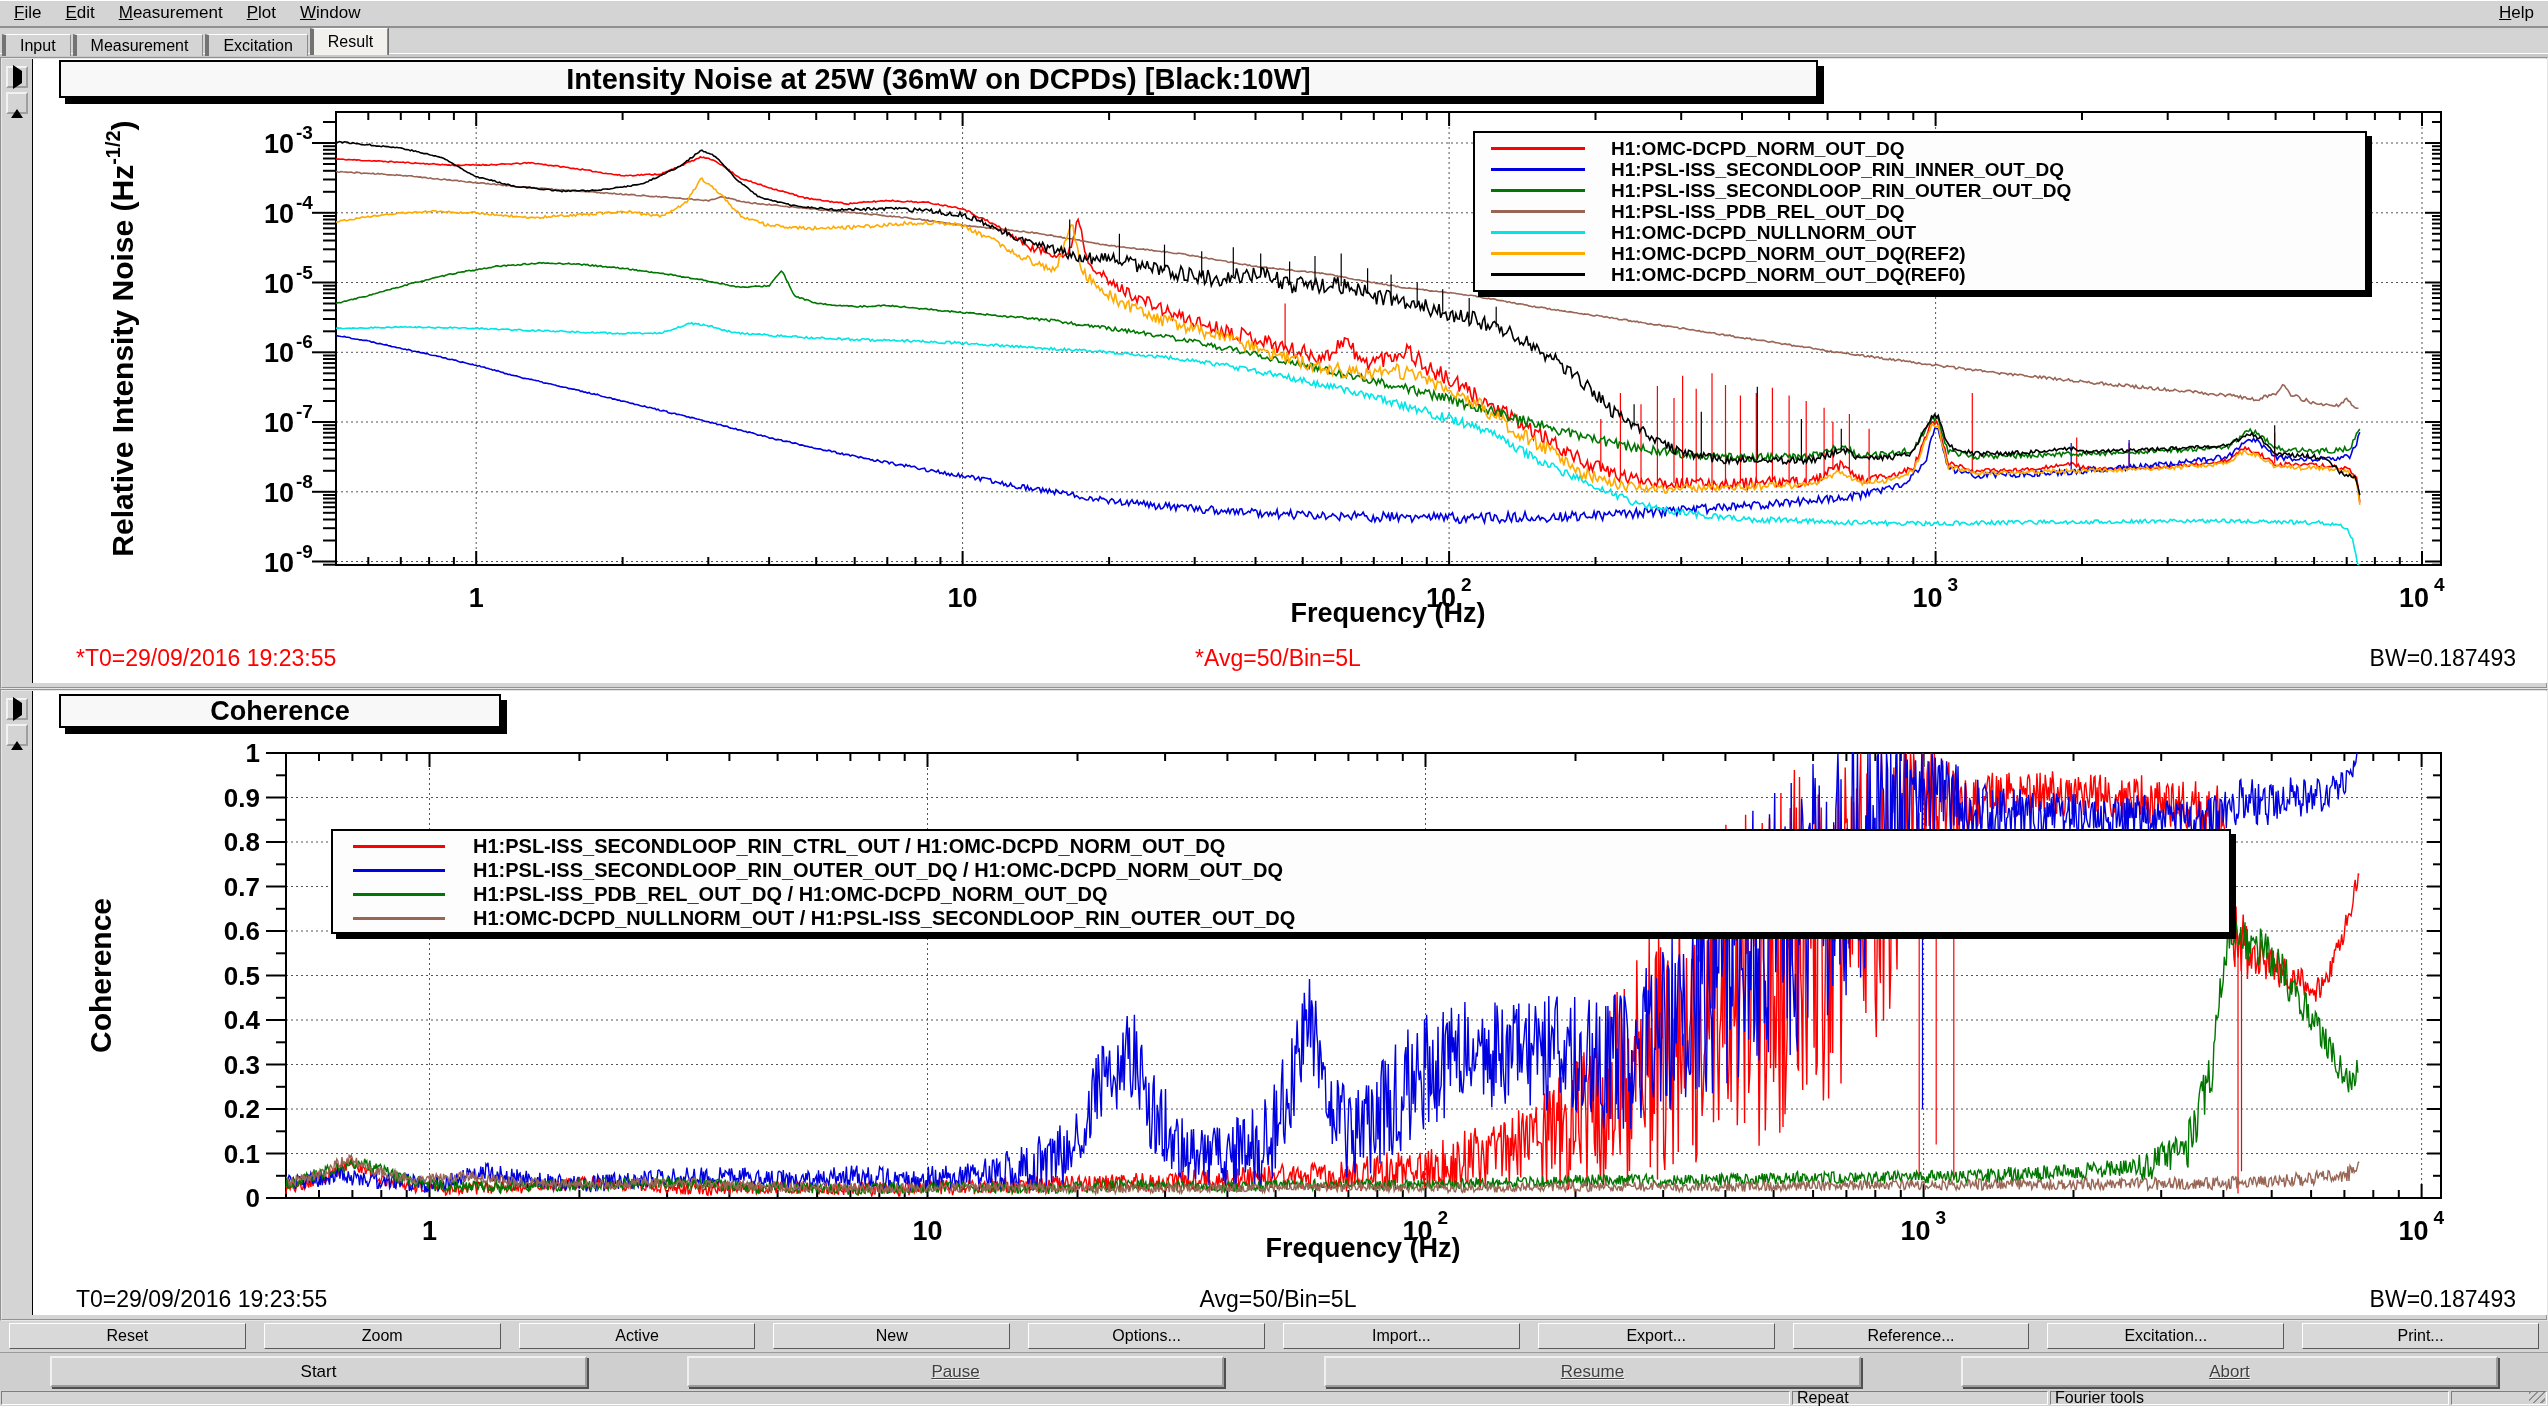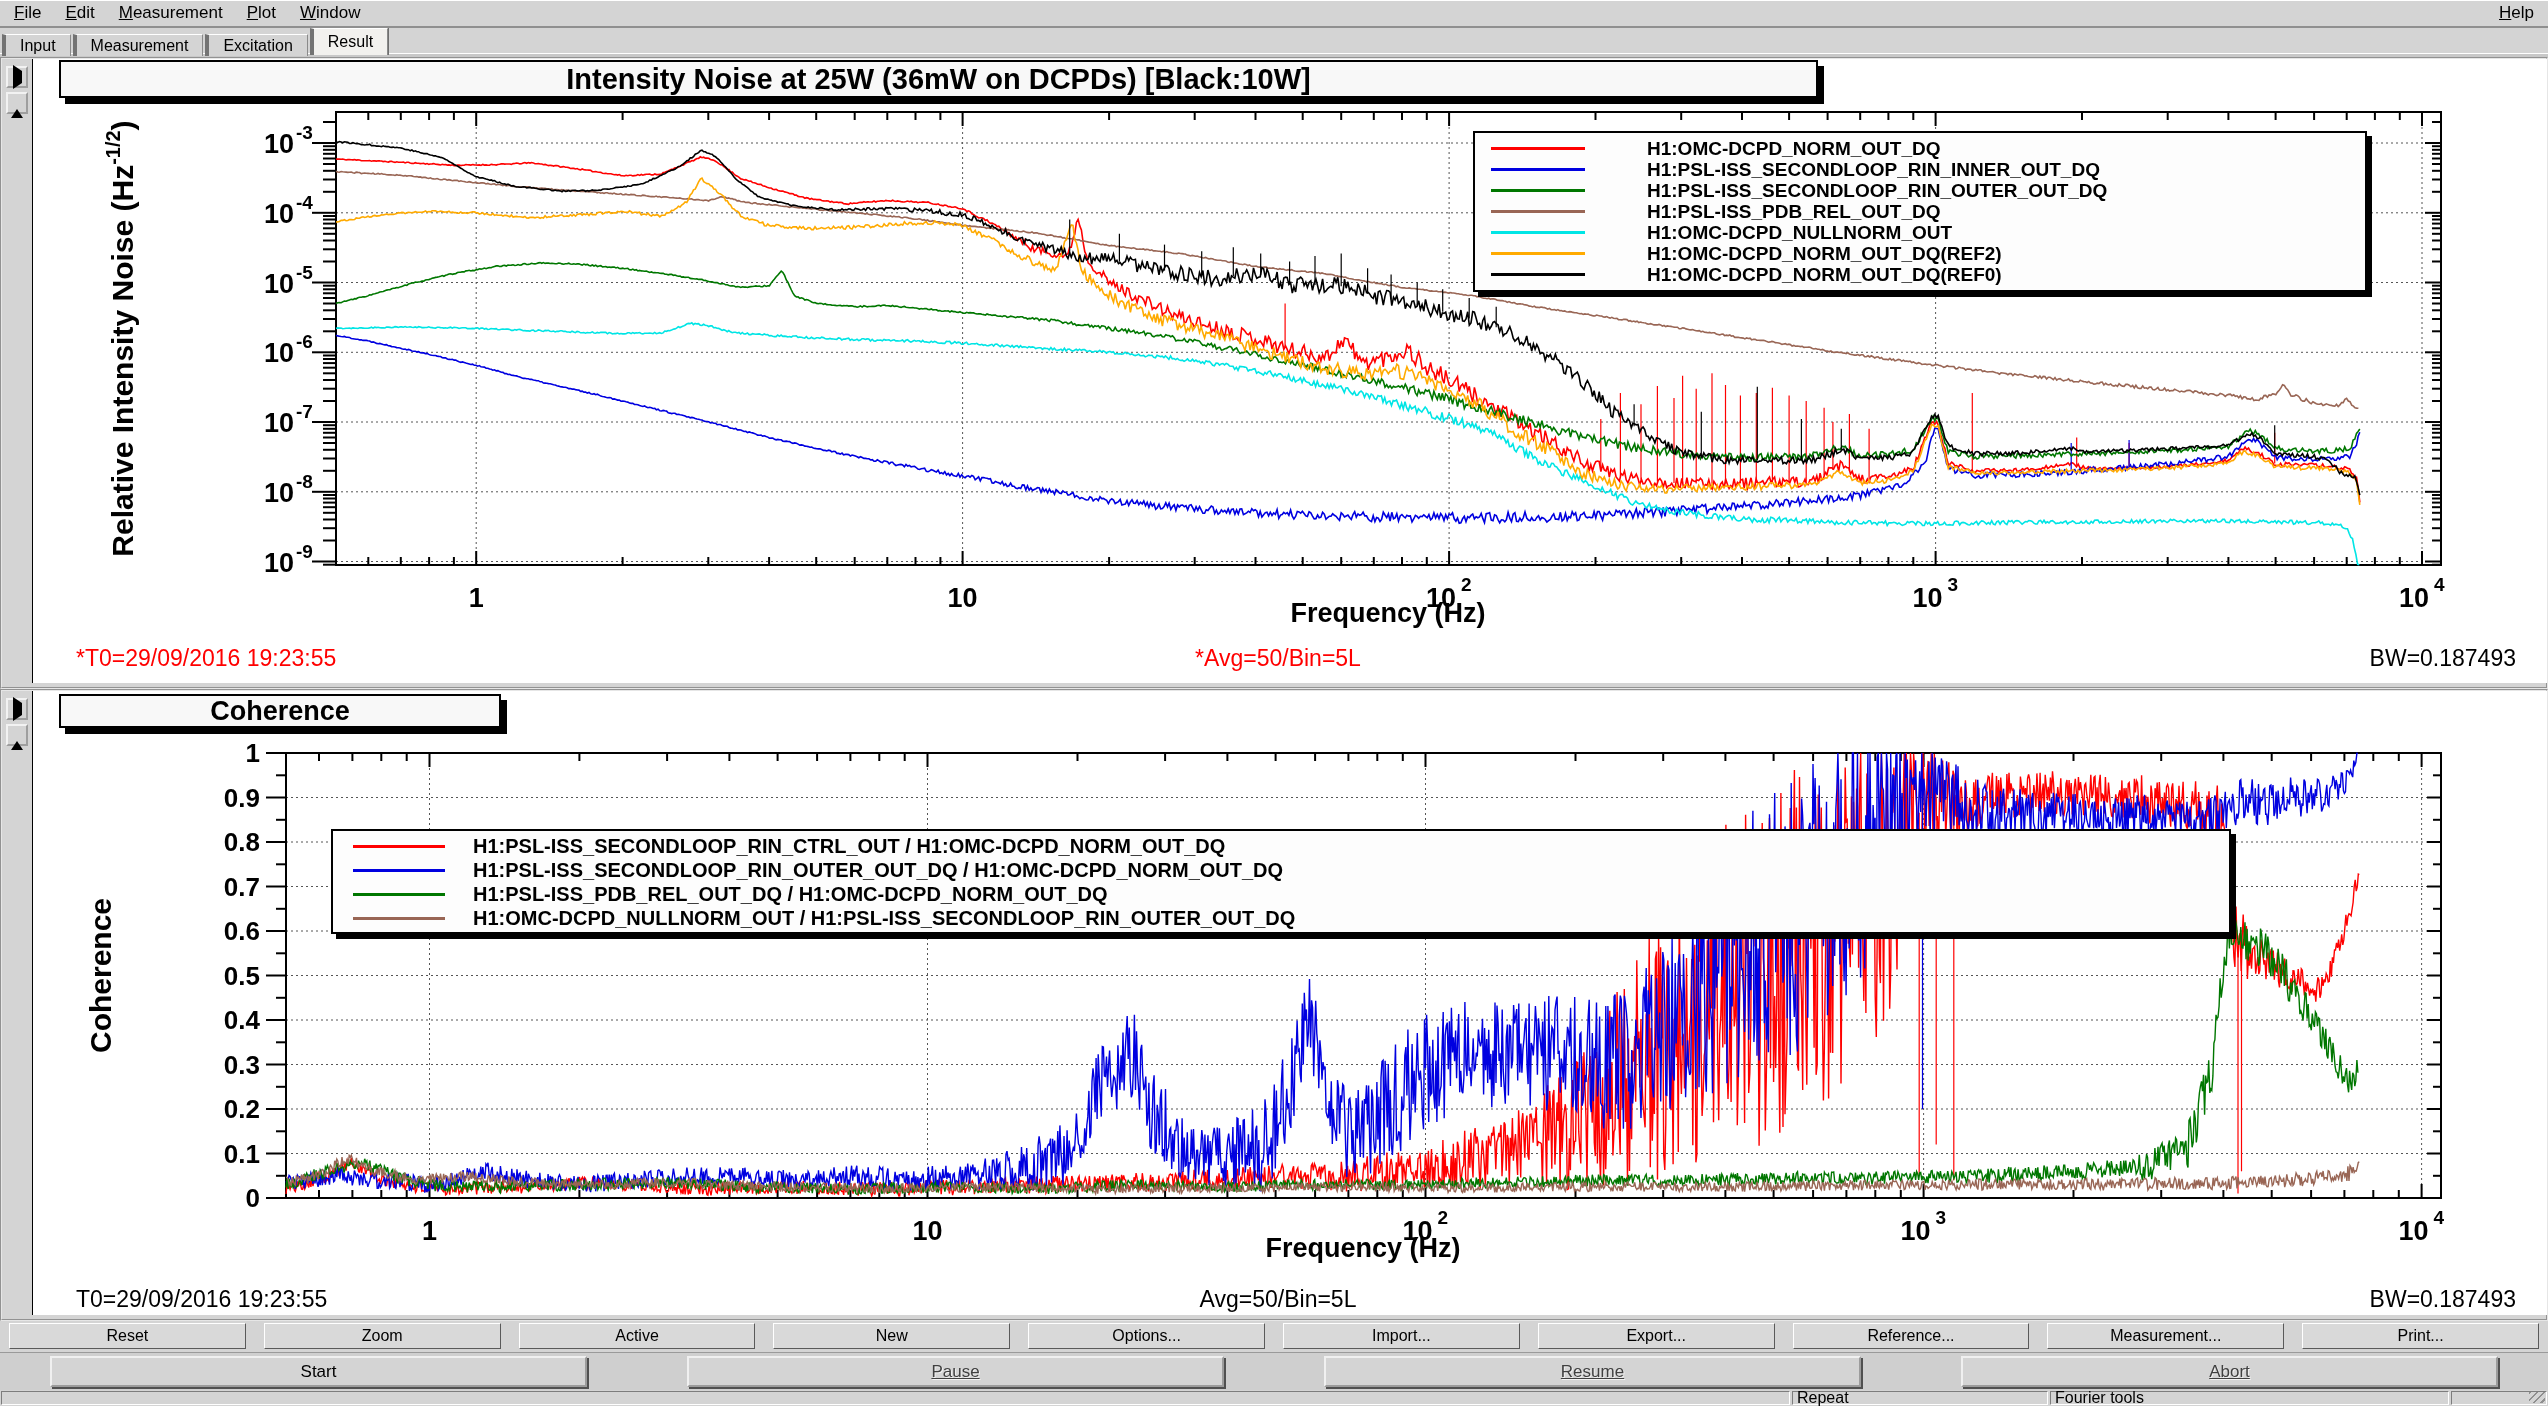--- a/index.html
+++ b/index.html
@@ -40,21 +40,21 @@
   .titlebox.t1{left:26px;top:1px;width:1755px;height:34px;font-size:29px;line-height:34px;}
   .titlebox.t2{left:26px;top:3px;width:438px;height:30px;font-size:27px;line-height:30px;}
   svg.plot{position:absolute;left:0;top:0;}
   svg text{font-family:"Liberation Sans","DejaVu Sans",sans-serif;font-weight:bold;fill:#000;}
   .grid{stroke:#555;stroke-width:1;stroke-dasharray:2 3;}
   .tk{stroke:#000;stroke-width:2;}
   .legend{position:absolute;background:#fdfdfd;border:2px solid #000;box-shadow:5px 5px 0 #000;z-index:6;}
   .legend.l1{left:1440px;top:72px;width:890px;height:152px;padding-top:5px;}
   .legend.l2{left:298px;top:138px;width:1896px;height:98px;padding-top:3px;}
   .lg-row{display:flex;align-items:center;}
-  .l1 .lg-row{height:21px;gap:36px;} .l2 .lg-row{height:24px;}
+  .l1 .lg-row{height:21px;} .l2 .lg-row{height:24px;}
   .lg-line{display:inline-block;height:3px;flex:none;}
   .l1 .lg-line{width:94px;margin-left:16px;margin-right:26px;}
   .l2 .lg-line{width:92px;margin-left:20px;margin-right:28px;}
   .lg-text{font-weight:bold;white-space:nowrap;}
   .l1 .lg-text{font-size:19px;} .l2 .lg-text{font-size:20px;}
   .statusrow{position:absolute;left:0;width:2514px;height:28px;font-weight:normal;font-size:23px;}
   .statusrow .t0{position:absolute;left:43px;}
   .statusrow .avg{position:absolute;left:1245px;transform:translateX(-50%);}
   .statusrow .bw{position:absolute;right:31px;}
   .redtxt{color:#ff0000;}
@@ -634,21 +634,21 @@
 
   <div class="btnrow1" id="btnrow1">
       <button class="btn1">Reset</button>
       <button class="btn1">Zoom</button>
       <button class="btn1">Active</button>
       <button class="btn1">New</button>
       <button class="btn1">Options...</button>
       <button class="btn1">Import...</button>
       <button class="btn1">Export...</button>
       <button class="btn1">Reference...</button>
-      <button class="btn1">Measurement...</button>
+      <button class="btn1">Excitation...</button>
       <button class="btn1">Print...</button>
     </div>
   <div class="btnrow2" id="btnrow2">
       <button class="btn2">Start</button>
       <button class="btn2 disabled">Pause</button>
       <button class="btn2 disabled">Resume</button>
       <button class="btn2 disabled">Abort</button>
     </div>
 
   <div class="statusbar" id="statusbar">

